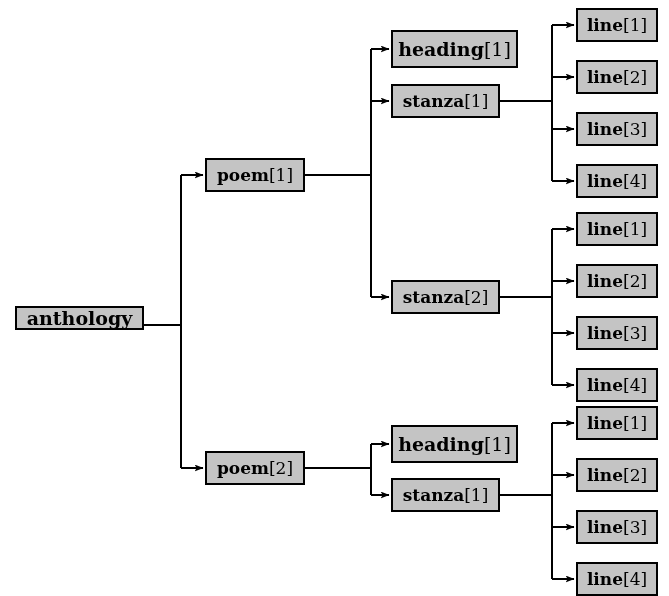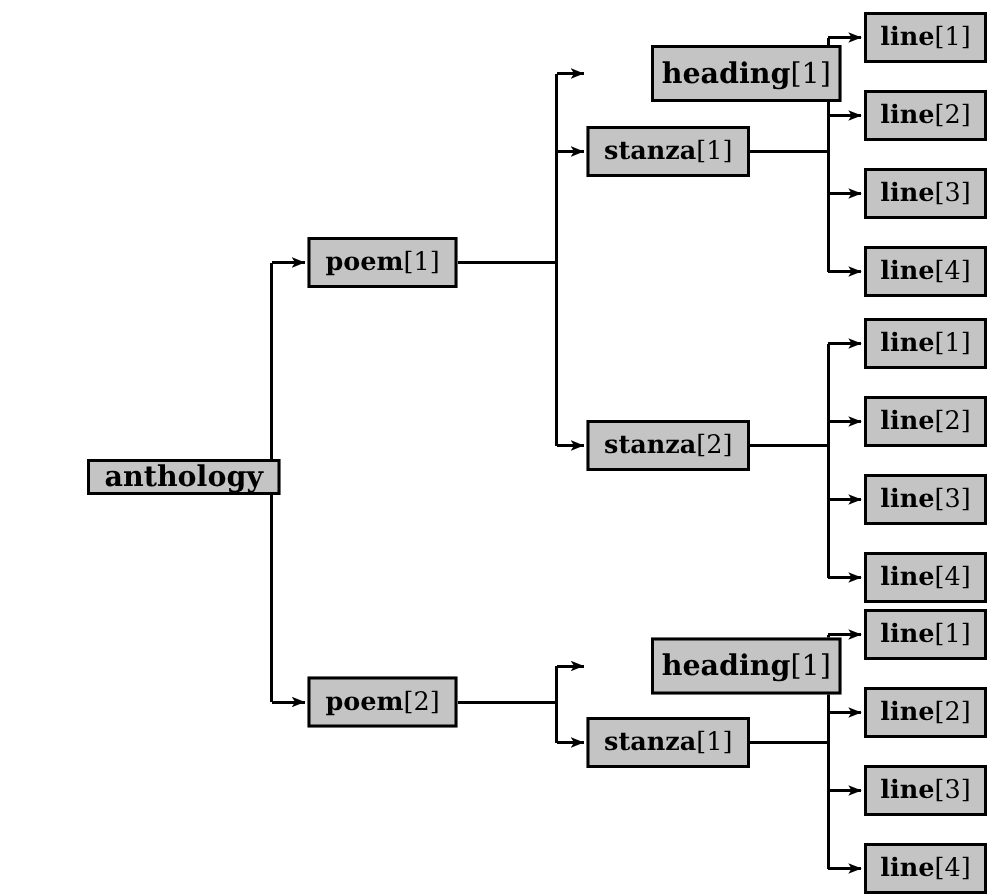--- a/index.html
+++ b/index.html
@@ -39,21 +39,21 @@
     line-height: 1;
   }
   .node .nm {
     font-family: "DejaVu Serif", "Liberation Serif", serif;
     font-weight: bold;
   }
   .node .ix {
     font-family: "DejaVu Serif", "Liberation Serif", serif;
     font-weight: normal;
   }
-  .sz-lg { font-size: 19px; margin-left: 43px; }
+  .sz-lg { font-size: 19px; }
   .sz-lg .nm { font-size: 19px; }
   .sz-lg .ix { font-size: 19px; }
   .sz-md { font-size: 17px; }
   .sz-md .nm { font-size: 17px; text-align: center; }
   .sz-md .ix { font-size: 17px; }
 </style>
 </head>
 <body>
 
 <div id="diagram">

